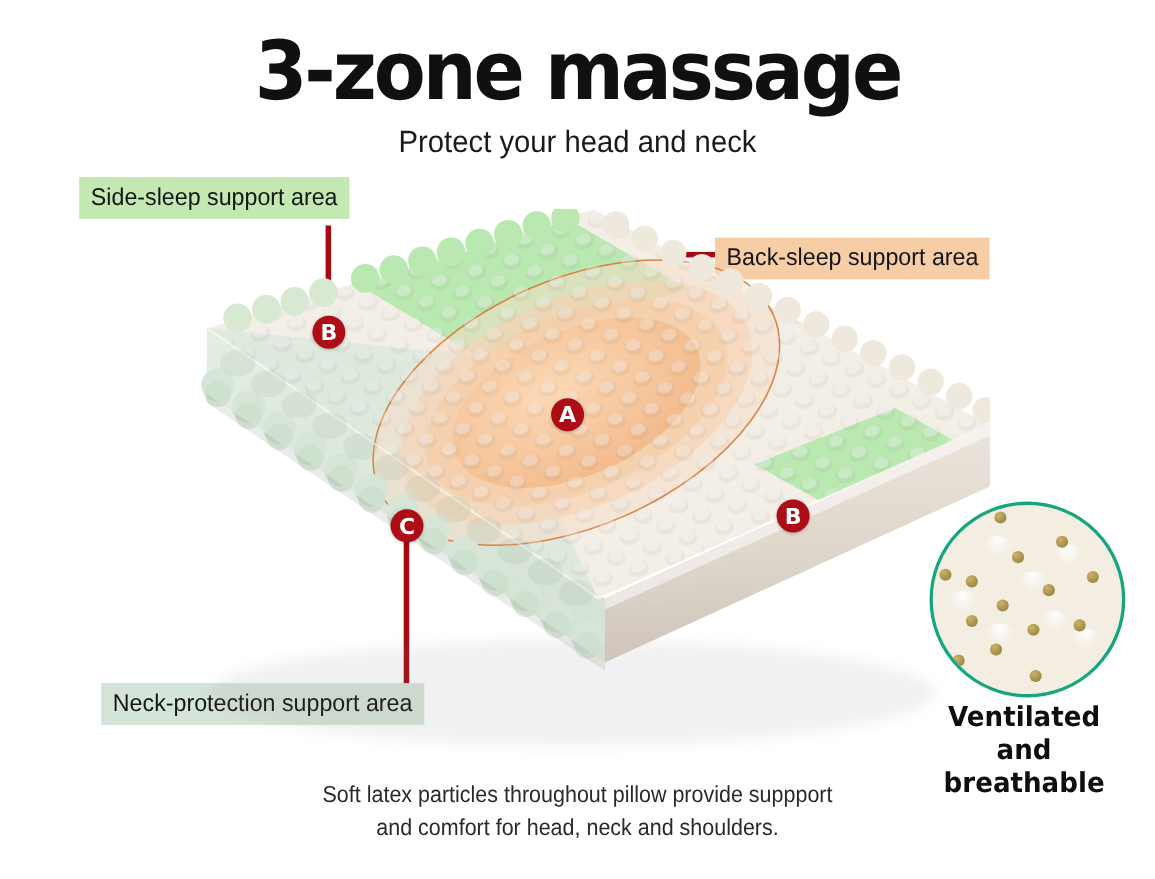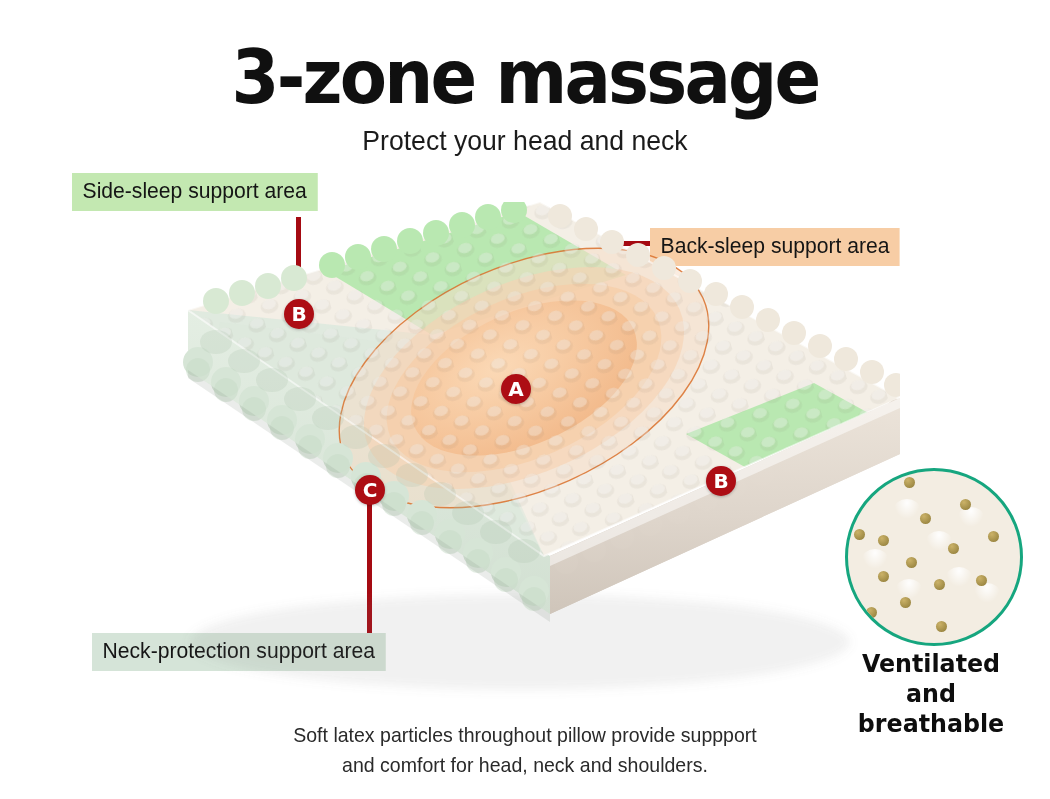--- a/index.html
+++ b/index.html
@@ -3,21 +3,21 @@
 <meta charset="utf-8">
 <style>
   html,body{margin:0;padding:0;}
   body{
     width:1050px;height:799px;
     background:#ffffff;
     font-family:"Liberation Sans", sans-serif;
     overflow:hidden;
     position:relative;
   }
-  #stage{position:absolute;left:0;top:12px;width:1050px;height:763px;}
+  #stage{position:absolute;left:0;top:0;width:1050px;height:763px;}
 
   
   .title{
     position:absolute;left:0;top:26px;width:1050px;text-align:center;
     font-family:"DejaVu Sans","Liberation Sans",sans-serif;
     font-weight:bold;font-size:74px;line-height:78px;
     letter-spacing:-3px;color:#101010;
     transform:scaleX(0.93);transform-origin:50% 50%;
   }
   .subtitle{

